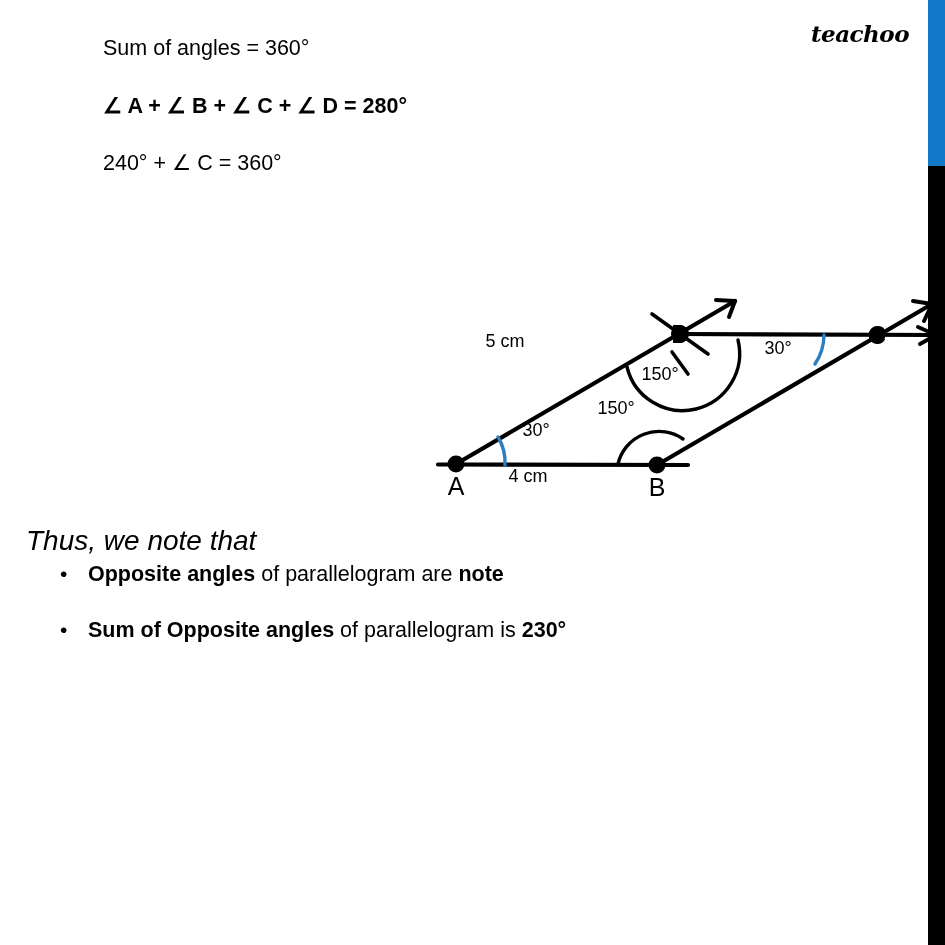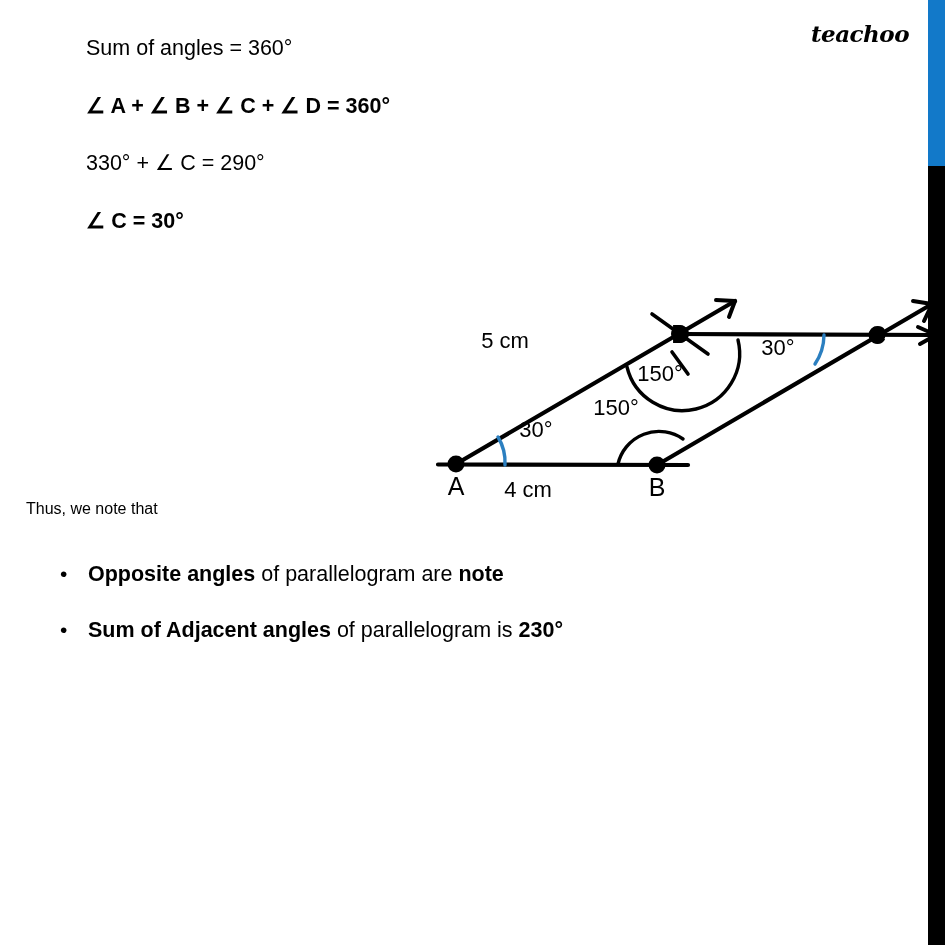--- a/index.html
+++ b/index.html
@@ -42,42 +42,43 @@
     font-style: italic;
     font-size: 23px;
     letter-spacing: -0.5px;
     color: #000;
     white-space: nowrap;
   }
 
   
   #solution-block {
     position: absolute;
-    left: 86px;
+    left: 103px;
     top: 38px;
     width: 560px;
   }
   .solution-line {
     font-size: 21.5px;
     line-height: 1.0;
     margin-bottom: 36px;
     white-space: nowrap;
     color: #000;
   }
   .solution-line.is-bold {
     font-weight: bold;
   }
 
   
   #note-intro {
     position: absolute;
     left: 26px;
-    top: 500px;
-    font-size: 16px;
-    white-space: nowrap;
+    top: 525px;
+    font-size: 28px;
+    white-space: nowrap;
+    font-style: italic;
   }
 
   
   #note-list {
     position: absolute;
     left: 60px;
     top: 562px;
     width: 820px;
   }
   .note-bullet {
@@ -105,53 +106,52 @@
     left: 420px;
     top: 278px;
     width: 525px;
     height: 235px;
   }
   #figure svg {
     display: block;
   }
   .fig-label {
     position: absolute;
-    font-size: 22px;
+    font-size: 18px;
     white-space: nowrap;
     color: #000;
   }
   .fig-label.vertex {
     font-size: 25px;
   }
 </style>
 </head>
 <body>
 
 <div id="right-bar-blue" style="background: rgb(18, 121, 201);"></div>
 <div id="right-bar-black" style="background: rgb(0, 0, 0);"></div>
 
 <div id="brand-logo">teachoo</div>
 
 <div id="solution-block">
     <div class="solution-line">Sum of angles = 360°</div>
-    <div class="solution-line is-bold">∠ A + ∠ B + ∠ C + ∠ D = 360°</div>
-    <div class="solution-line">330° + ∠ C = 290°</div>
-    <div class="solution-line is-bold">∠ C = 30°</div>
+    <div class="solution-line is-bold">∠ A + ∠ B + ∠ C + ∠ D = 280°</div>
+    <div class="solution-line">240° + ∠ C = 360°</div>
   </div>
 
 <div id="note-intro">Thus, we note that</div>
 
 <div id="note-list">
     <div class="note-bullet">
       <span class="bullet-dot">•</span>
       <span class="bullet-text"><b>Opposite angles</b><span> of parallelogram are </span><b>note</b></span>
     </div>
     <div class="note-bullet">
       <span class="bullet-dot">•</span>
-      <span class="bullet-text"><b>Sum of Adjacent angles</b><span> of parallelogram is </span><b>230°</b></span>
+      <span class="bullet-text"><b>Sum of Opposite angles</b><span> of parallelogram is </span><b>230°</b></span>
     </div>
   </div>
 
 <div id="figure">
   <svg width="525" height="235" viewBox="0 0 525 235">
     <g fill="none" stroke="#000000" stroke-width="4.2" stroke-linecap="round">
 
       <line x1="18" y1="186.5" x2="268" y2="187"></line>
 
       <line x1="36" y1="186" x2="315" y2="23"></line>
@@ -186,19 +186,19 @@
       <circle cx="36" cy="186" r="8.5"></circle>
       <circle cx="237" cy="187" r="8.5"></circle>
       <circle cx="457" cy="57" r="8.5"></circle>
       <circle cx="260" cy="56" r="9"></circle>
     </g>
   </svg>
 <div class="fig-label vertex" style="left: 36px; top: 208px; transform: translate(-50%, -50%);">A</div>
     <div class="fig-label vertex" style="left: 237px; top: 209px; transform: translate(-50%, -50%);">B</div>
     <div class="fig-label vertex" style="left: 457px; top: 57px; transform: translate(-50%, -50%);">C</div>
     <div class="fig-label vertex" style="left: 260px; top: 56px; transform: translate(-50%, -50%);">D</div>
-    <div class="fig-label" style="left: 108px; top: 212px; transform: translate(-50%, -50%);">4 cm</div>
+    <div class="fig-label" style="left: 108px; top: 198px; transform: translate(-50%, -50%);">4 cm</div>
     <div class="fig-label" style="left: 85px; top: 63px; transform: translate(-50%, -50%);">5 cm</div>
     <div class="fig-label" style="left: 116px; top: 152px; transform: translate(-50%, -50%);">30°</div>
     <div class="fig-label" style="left: 196px; top: 130px; transform: translate(-50%, -50%);">150°</div>
     <div class="fig-label" style="left: 240px; top: 96px; transform: translate(-50%, -50%);">150°</div>
     <div class="fig-label" style="left: 358px; top: 70px; transform: translate(-50%, -50%);">30°</div>
   </div>
 
 </body></html>

